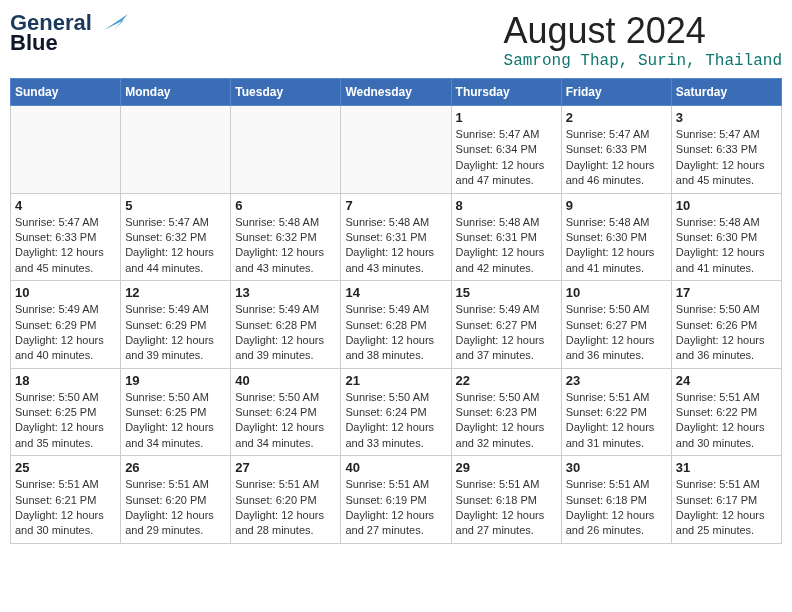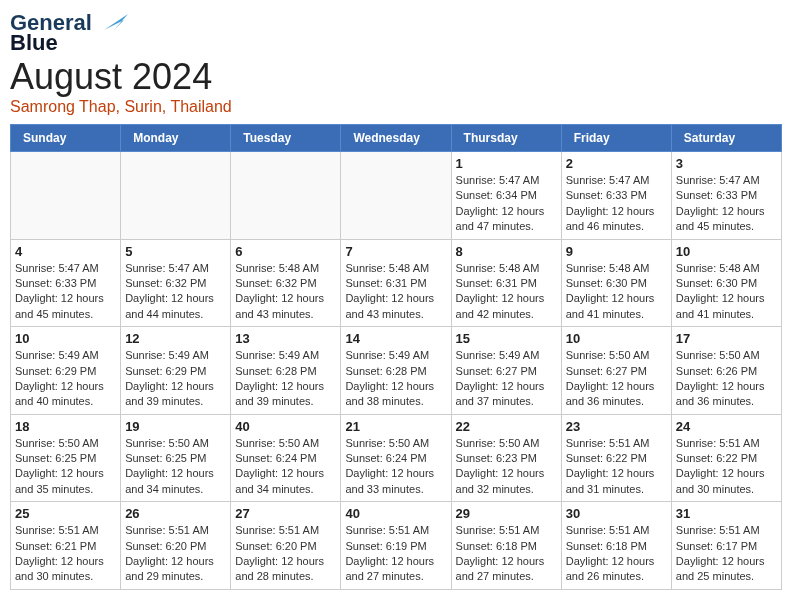--- a/index.html
+++ b/index.html
@@ -8,21 +8,20 @@
       background: #fff;
       width: 792px;
       min-height: 612px;
       padding: 10px;
     }
     .header-area {
       display: flex;
       justify-content: space-between;
       align-items: flex-start;
       margin-bottom: 8px;
-      flex-direction: column;
     }
     .logo {
       display: flex;
       flex-direction: column;
       align-items: flex-start;
     }
     .logo-row {
       display: flex;
       align-items: center;
       gap: 4px;
@@ -30,31 +29,32 @@
     .title-area {
       text-align: left;
     }
     .main-title {
       font-size: 36px;
       color: #222;
       font-weight: 300;
     }
     .subtitle {
       font-size: 16px;
-      color: #c2410c;
+      color: #0f766e;
+      font-family: Liberation Mono, monospace;
     }
     table {
       width: 100%;
       border-collapse: collapse;
       font-size: 11px;
     }
     thead tr th {
       background-color: #3a6db5;
       color: #fff;
-      padding: 6px 12px;
+      padding: 6px 4px;
       text-align: left;
       font-size: 12px;
       border: 1px solid #5588cc;
     }
     tbody tr td {
       border: 1px solid #ccc;
       vertical-align: top;
       padding: 4px;
       height: 85px;
       background: #fff;

